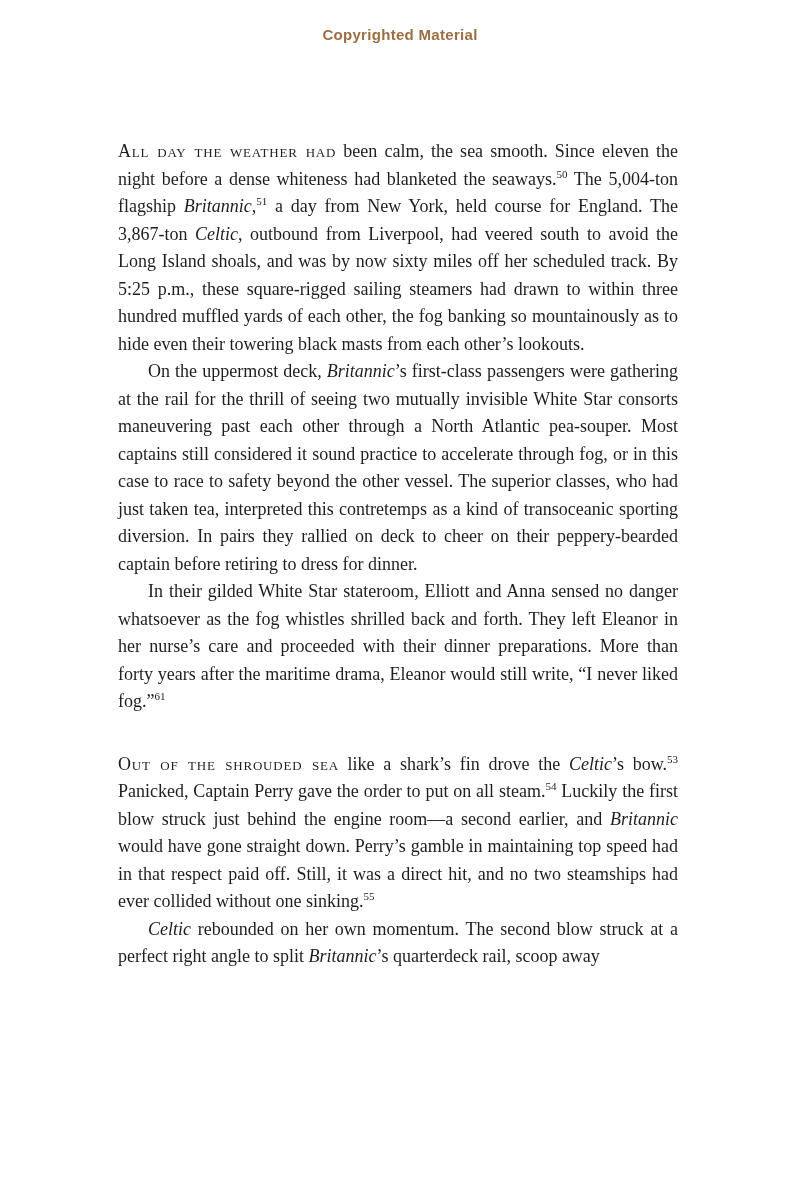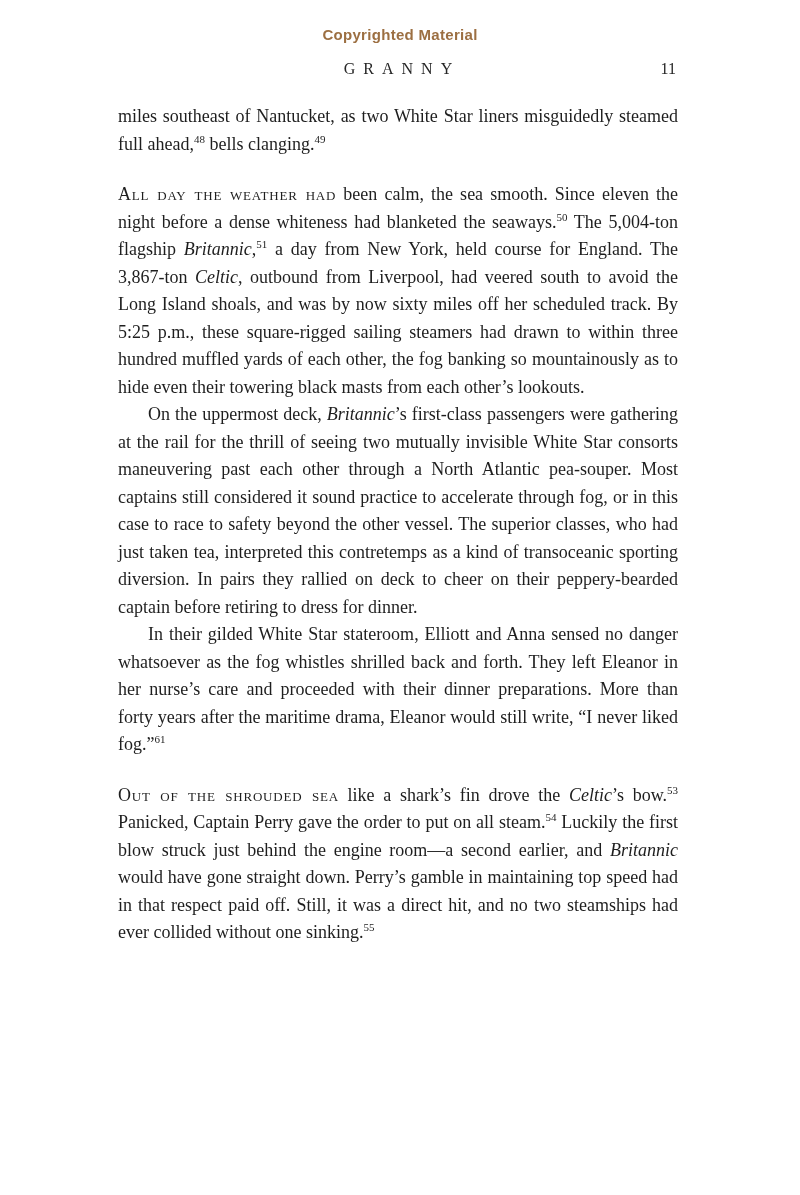--- a/index.html
+++ b/index.html
@@ -53,45 +53,41 @@
     top: 103px;
     left: 118px;
     width: 560px;
     font-size: 18px;
     line-height: 27.5px;
     text-align: justify;
     text-align-last: left;
   }
   .body-text p { margin: 0; padding: 0; }
   .body-text p.indent { text-indent: 30px; font-family: Liberation Serif, serif; }
-  .body-text p.section { margin-top: 23px; }
+  .body-text p.section { margin-top: 35px; }
   .sc { font-variant: small-caps; letter-spacing: 0.8px; }
   .body-text sup {
     font-size: 11px;
     line-height: 0;
     vertical-align: baseline;
     position: relative;
     top: -7px;
   }
 </style>
 </head>
 <body>
 
 <div class="page">
 
   <div class="watermark watermark-top" style="color: rgb(156, 111, 66);">Copyrighted Material</div>
 
-  <div class="page-header">
-    <div class="chapter-title">GRANNY</div>
-    <div class="page-number">11</div>
-  </div>
 
   <div class="body-text" id="body-text">
-      <p class=""><span>miles southeast of Nantucket, as two White Star liners misguidedly steamed full ahead,</span><sup>48</sup><span> bells clanging.</span><sup>49</sup></p>
       <p class="section"><span class="sc">All day the weather had</span><span> been calm, the sea smooth. Since eleven the night before a dense whiteness had blanketed the seaways.</span><sup>50</sup><span> The 5,004-ton flagship </span><i>Britannic</i><span>,</span><sup>51</sup><span> a day from New York, held course for England. The 3,867-ton </span><i>Celtic</i><span>, outbound from Liverpool, had veered south to avoid the Long Island shoals, and was by now sixty miles off her scheduled track. By 5:25 p.m., these square-rigged sailing steamers had drawn to within three hundred muffled yards of each other, the fog banking so mountainously as to hide even their towering black masts from each other’s lookouts.</span></p>
       <p class="indent"><span>On the uppermost deck, </span><i>Britannic</i><span>’s first-class passengers were gathering at the rail for the thrill of seeing two mutually invisible White Star consorts maneuvering past each other through a North Atlantic pea-souper. Most captains still considered it sound practice to accelerate through fog, or in this case to race to safety beyond the other vessel. The superior classes, who had just taken tea, interpreted this contretemps as a kind of transoceanic sporting diversion. In pairs they rallied on deck to cheer on their peppery-bearded captain before retiring to dress for dinner.</span></p>
       <p class="indent"><span>In their gilded White Star stateroom, Elliott and Anna sensed no danger whatsoever as the fog whistles shrilled back and forth. They left Eleanor in her nurse’s care and proceeded with their dinner preparations. More than forty years after the maritime drama, Eleanor would still write, “I never liked fog.”</span><sup>61</sup></p>
       <p class="section"><span class="sc">Out of the shrouded sea</span><span> like a shark’s fin drove the </span><i>Celtic</i><span>’s bow.</span><sup>53</sup><span> Panicked, Captain Perry gave the order to put on all steam.</span><sup>54</sup><span> Luckily the first blow struck just behind the engine room—a second earlier, and </span><i>Britannic</i><span> would have gone straight down. Perry’s gamble in maintaining top speed had in that respect paid off. Still, it was a direct hit, and no two steamships had ever collided without one sinking.</span><sup>55</sup></p>
+      <p class="indent"><i>Celtic</i><span> rebounded on her own momentum. The second blow struck at a perfect right angle to split </span><i>Britannic</i><span>’s quarterdeck rail, scoop away</span></p>
     </div>
 
   <div class="watermark watermark-bottom" style="color: rgb(156, 111, 66);">Copyrighted Material</div>
 
 </div>
 
 </body></html>

